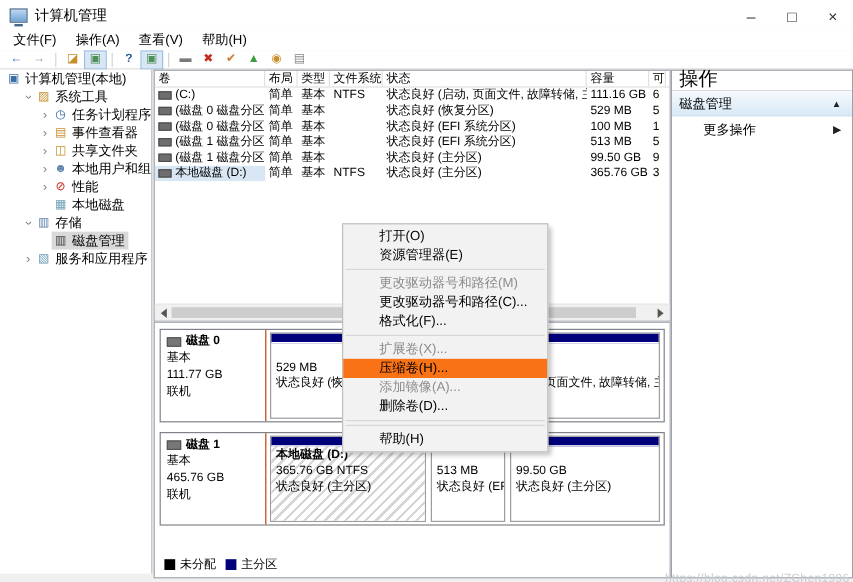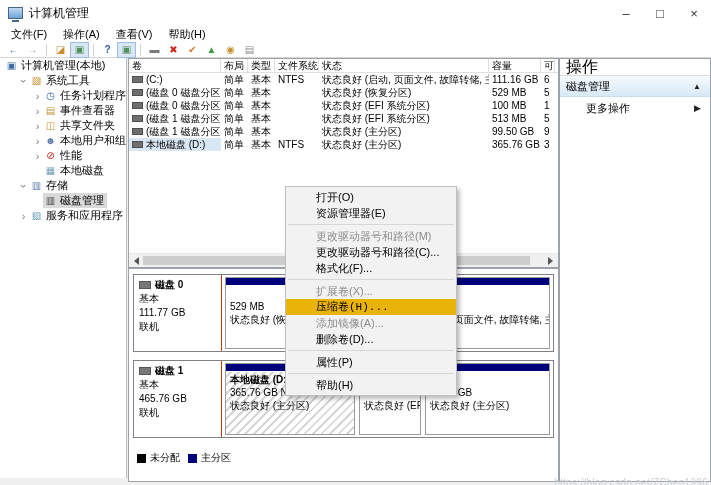--- a/index.html
+++ b/index.html
@@ -56,21 +56,21 @@
   #disk-row-1{top:91px;height:76px}
   .dlabel{width:88px;border-right:1px solid #c2410c;padding:3px 5px;font-size:10px;line-height:14px;flex-shrink:0;box-sizing:border-box;white-space:nowrap;overflow:hidden}
   .dname{font-weight:bold;display:flex;align-items:center}
   .dicon{width:10px;height:6px;background:#777;border:1px solid #555;display:inline-block;margin-right:4px}
   .dparts{flex:1;display:flex;padding:1px;overflow:hidden}
   .part{border:1px solid #9C9C9C;margin:1px 2px;display:flex;flex-direction:column;overflow:hidden;background:#FFF;flex-shrink:0;box-sizing:border-box}
   .pstrip{height:7px;border-bottom:1px solid #FFF;flex-shrink:0}
   .pbody{flex:1;padding:1px 4px;font-size:10px;line-height:13px;white-space:nowrap;overflow:hidden}
   .pline{height:13px}
   .pbold{font-weight:bold}
-  .legend{position:absolute;left:8px;bottom:16px;display:flex;font-size:10px;align-items:center}
+  .legend{position:absolute;left:8px;bottom:4px;display:flex;font-size:10px;align-items:center}
   .litem{display:inline-flex;align-items:center;margin-right:8px}
   .lsq{width:9px;height:9px;display:inline-block;margin-right:4px}
   
   .actions-title{height:16px;line-height:16px;padding-left:6px;font-size:16px;border-bottom:1px solid #DADADA}
   .actions-group{height:20px;display:flex;align-items:center;justify-content:space-between;padding:0 9px 0 6px;background:linear-gradient(#F6FAFD,#D7E9F7);border-bottom:1px solid #C7DCEE;font-size:11px}
   .collapse-glyph{font-size:8px;color:#222}
   .actions-more{height:22px;display:flex;align-items:center;justify-content:space-between;padding:0 9px 0 26px;font-size:11px}
   .more-glyph{font-size:9px;color:#222}
   
   #context-menu{position:absolute;left:285px;top:186px;width:170px;background:#F2F2F2;border:1px solid #BFBFBF;box-shadow:3px 3px 4px rgba(0,0,0,.25);padding:2px 0;z-index:10}
@@ -420,22 +420,21 @@
 
 <div id="context-menu">
     <div class="mitem">打开(O)</div>
     <div class="mitem">资源管理器(E)</div>
     <div class="msep"></div>
     <div class="mitem mdis">更改驱动器号和路径(M)</div>
     <div class="mitem">更改驱动器号和路径(C)...</div>
     <div class="mitem">格式化(F)...</div>
     <div class="msep"></div>
     <div class="mitem mdis">扩展卷(X)...</div>
-    <div class="mitem" style="background: #eab308; font-family: Liberation Mono, monospace;">压缩卷(H)...</div>
+    <div class="mitem" style="background: #f97316;">压缩卷(H)...</div>
     <div class="mitem mdis">添加镜像(A)...</div>
     <div class="mitem">删除卷(D)...</div>
     <div class="msep"></div>
-    <div class="mitem">属性(P)</div>
     <div class="msep"></div>
     <div class="mitem">帮助(H)</div>
   </div>
 
 <div class="watermark">https://blog.csdn.net/ZChen1996</div>
 
 </body></html>

